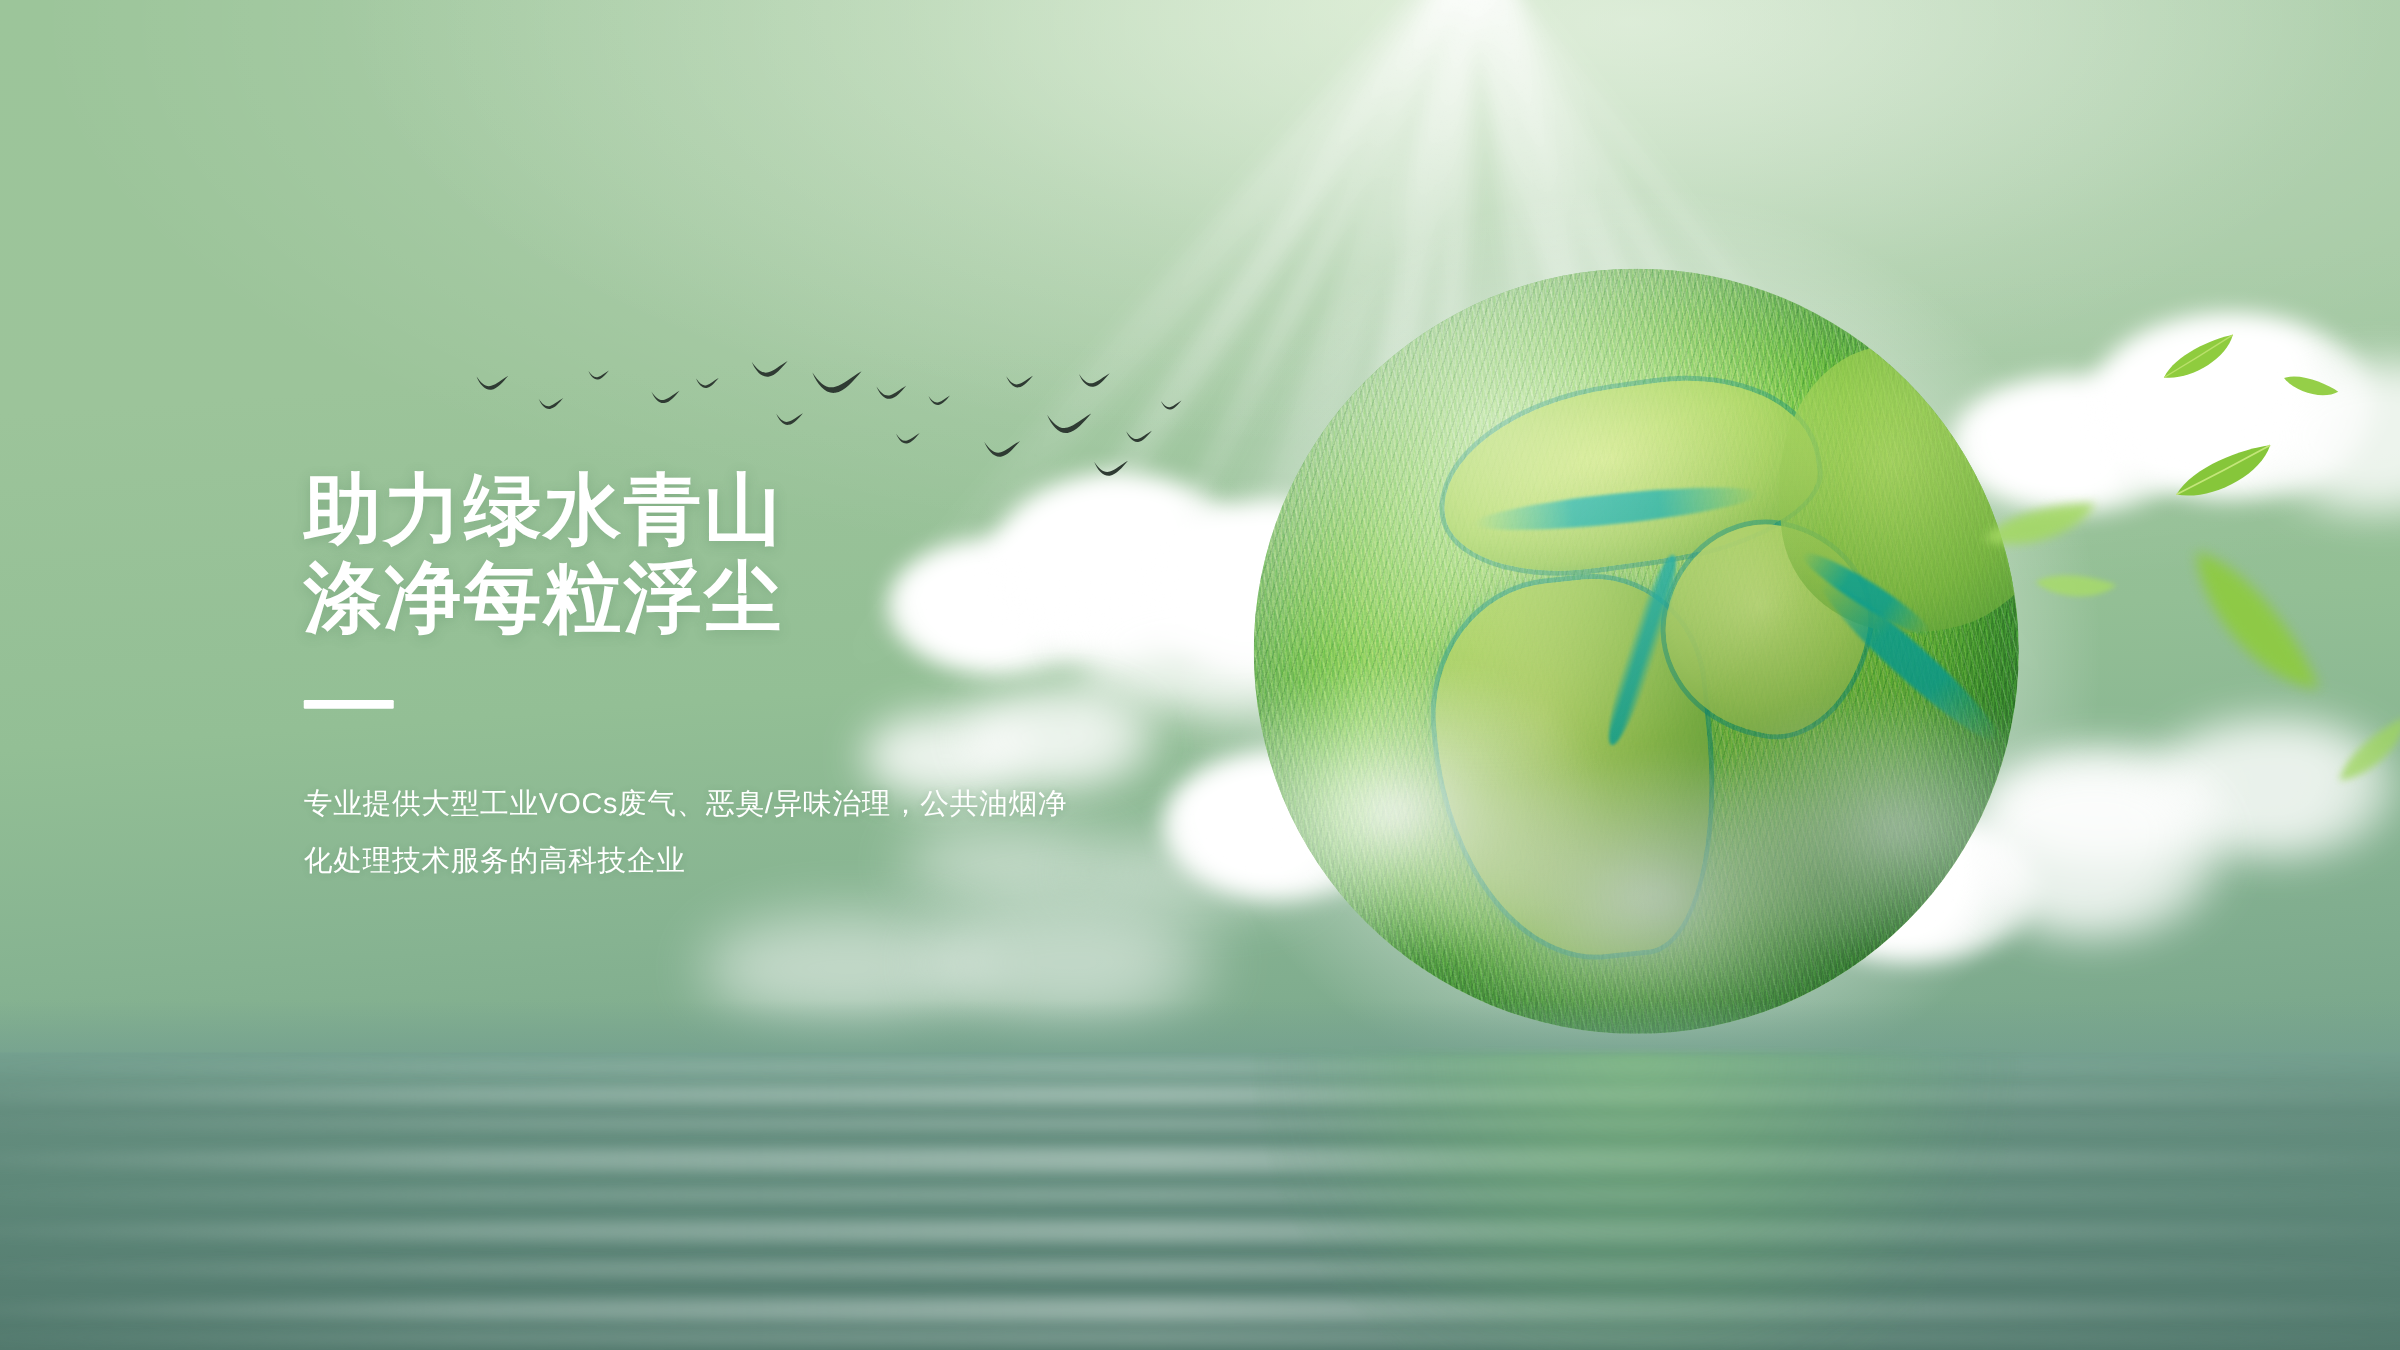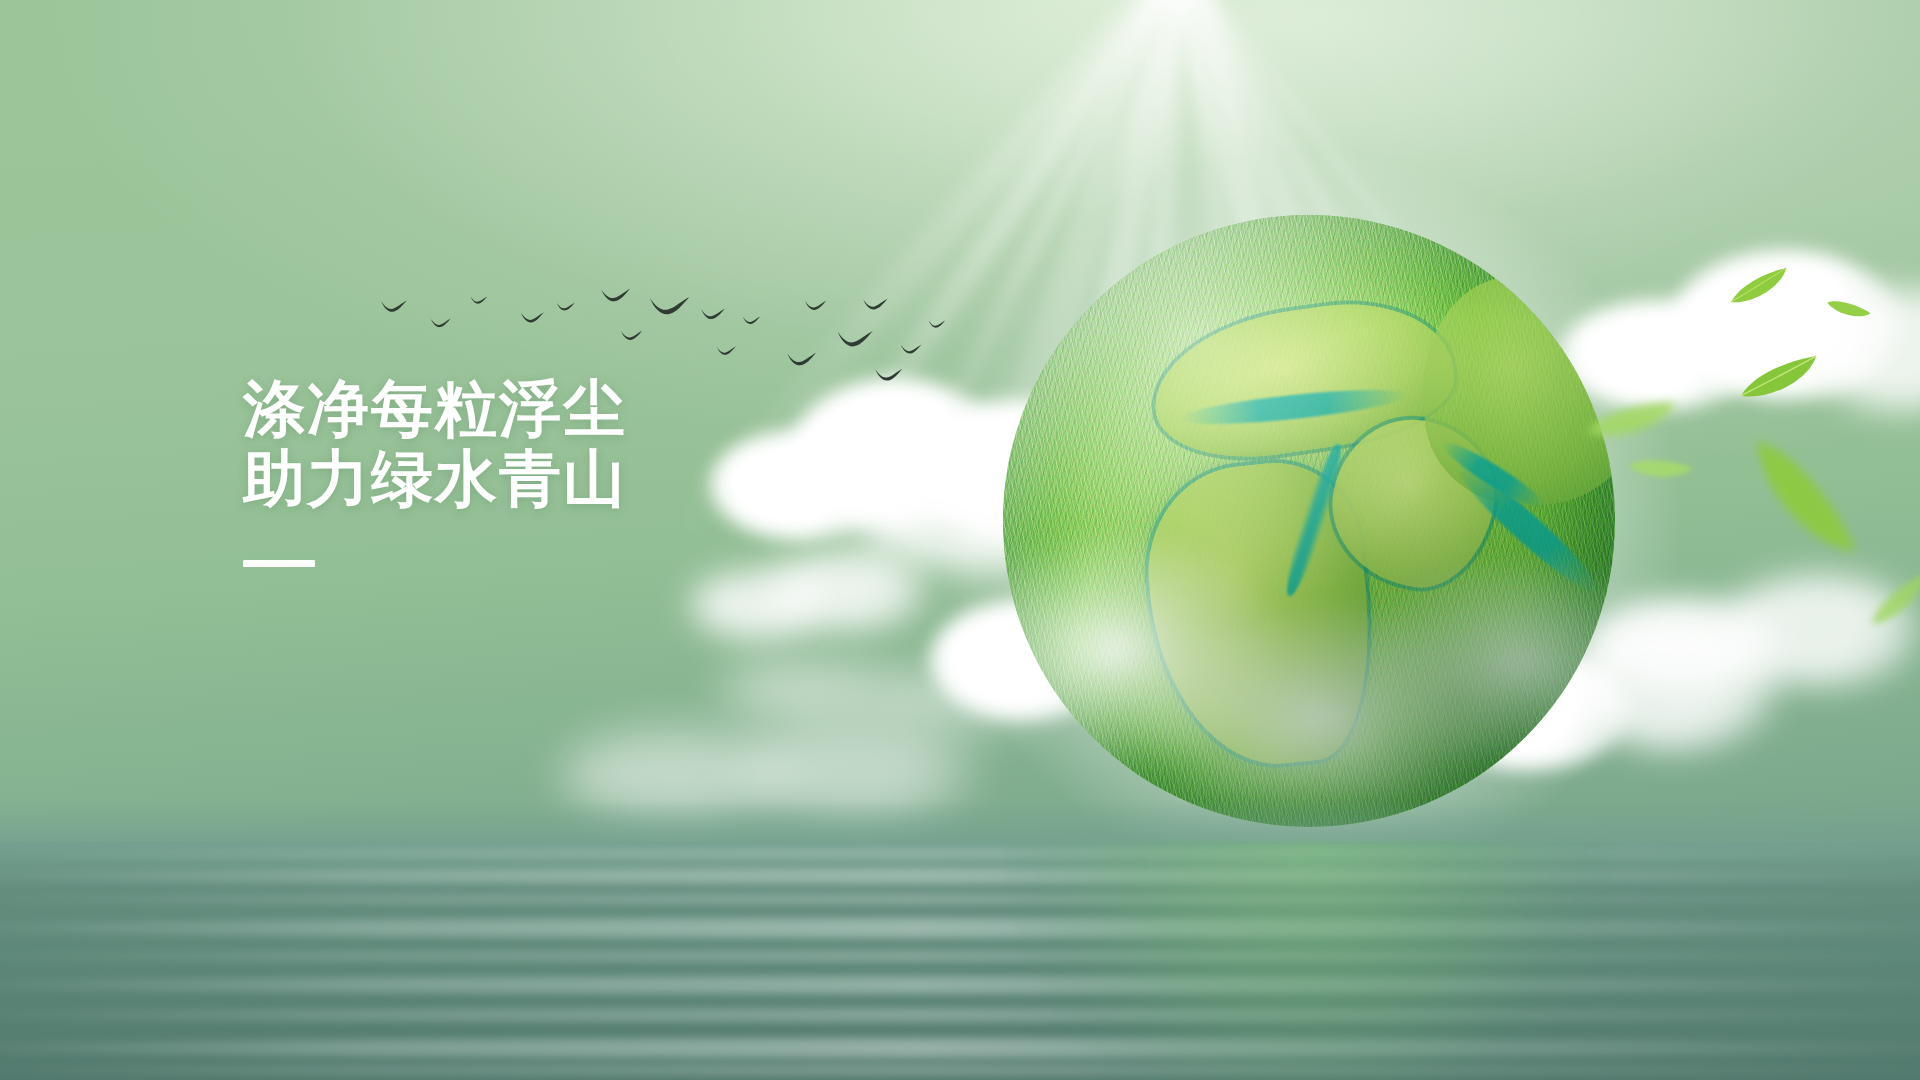--- a/index.html
+++ b/index.html
@@ -416,19 +416,23 @@
       </svg>
   </div>
   <div class="leaf" style="left:1840px;top:580px;transform:rotate(-34deg) scale(.62);filter:blur(5px);opacity:.75;">
     <svg width="120" height="44" viewBox="0 0 120 44">
         <path d="M2 26 C28 2 88 0 118 6 C96 36 34 44 2 26 Z" fill="#9fd65e"></path>
       </svg>
   </div>
 
   <div class="copy">
     <h1 class="headline">
+      <span class="ln">助力绿水青山</span>
       <span class="ln">涤净每粒浮尘</span>
-      <span class="ln">助力绿水青山</span>
     </h1>
     <div class="rule"></div>
+    <p class="subcopy">
+      <span class="ln">专业提供大型工业VOCs废气、恶臭/异味治理，公共油烟净</span>
+      <span class="ln">化处理技术服务的高科技企业</span>
+    </p>
   </div>
 
 </div>
 
 </body></html>

